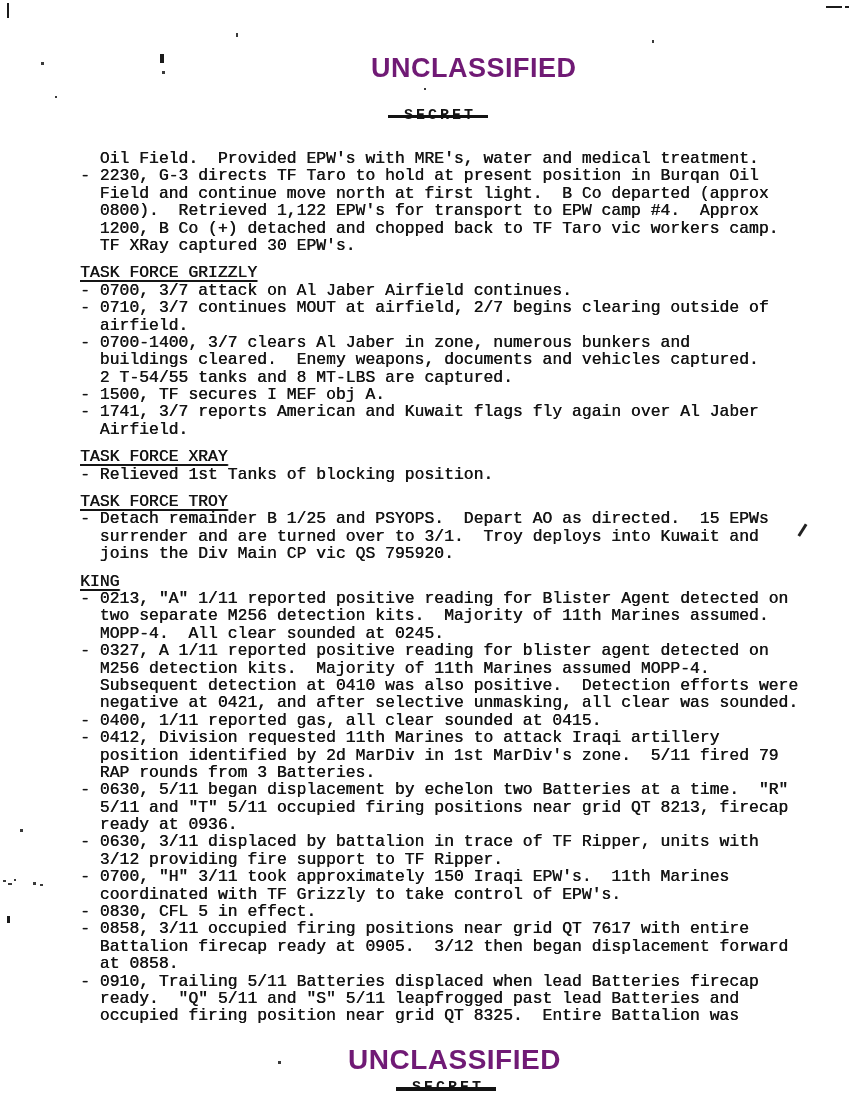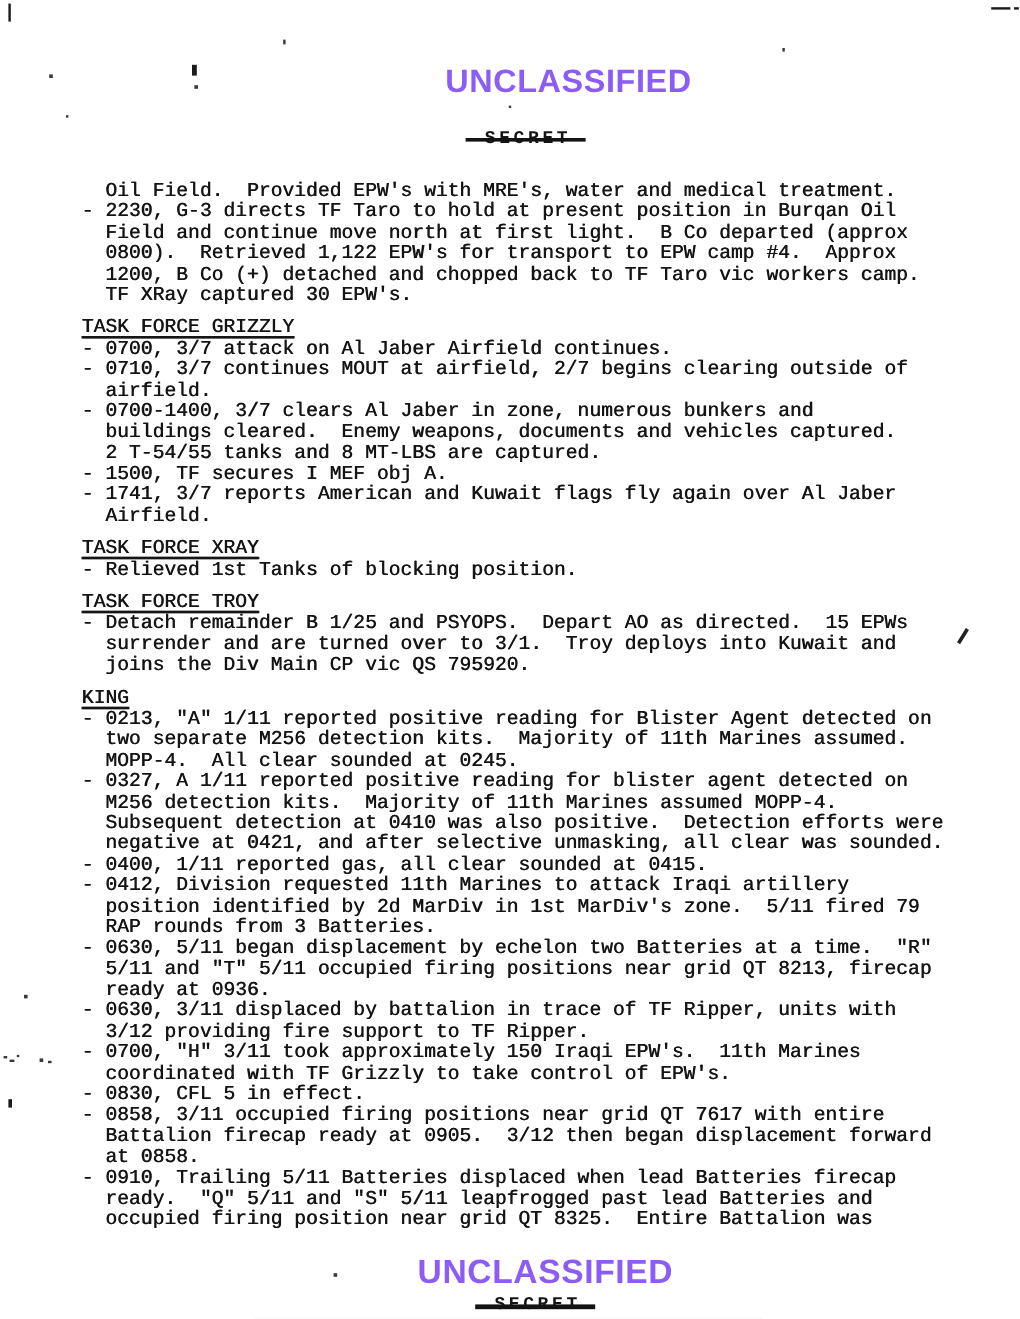--- a/index.html
+++ b/index.html
@@ -9,21 +9,21 @@
     background:#ffffff;
     overflow:hidden;
     font-family:"Liberation Mono","DejaVu Sans Mono",monospace;
     color:#151515;
   }
   
   .banner{
     position:absolute;
     font-family:"Liberation Sans","DejaVu Sans",sans-serif;
     font-weight:bold;
-    color:#8b5cf6;
+    color:#701a75;
     letter-spacing:0.5px;
     white-space:nowrap;
   }
   #top-unclassified{left:371px;top:53px;font-size:27px;}
   #bottom-unclassified{left:348px;top:1044px;font-size:28px;}
   .struck{
     position:absolute;
     font-family:"Liberation Mono","DejaVu Sans Mono",monospace;
     font-weight:bold;
     font-size:15px;
@@ -40,21 +40,21 @@
     height:3px;
     background:#131313;
   }
   #top-secret{left:404px;top:107px;}
   #bottom-secret{left:412px;top:1079px;}
   #bottom-secret::after{height:4px;}
 
   
   #doc{
     position:absolute;
-    left:68px;top:150px;
+    left:80px;top:150px;
     width:770px;
     font-size:16.4px;
     line-height:17.4px;
     white-space:pre;
     text-shadow:0.45px 0 0 currentColor;
   }
   #doc .line{height:17.4px;}
   #doc .blank{height:10px;}
   #doc .header{
     text-decoration:underline;

